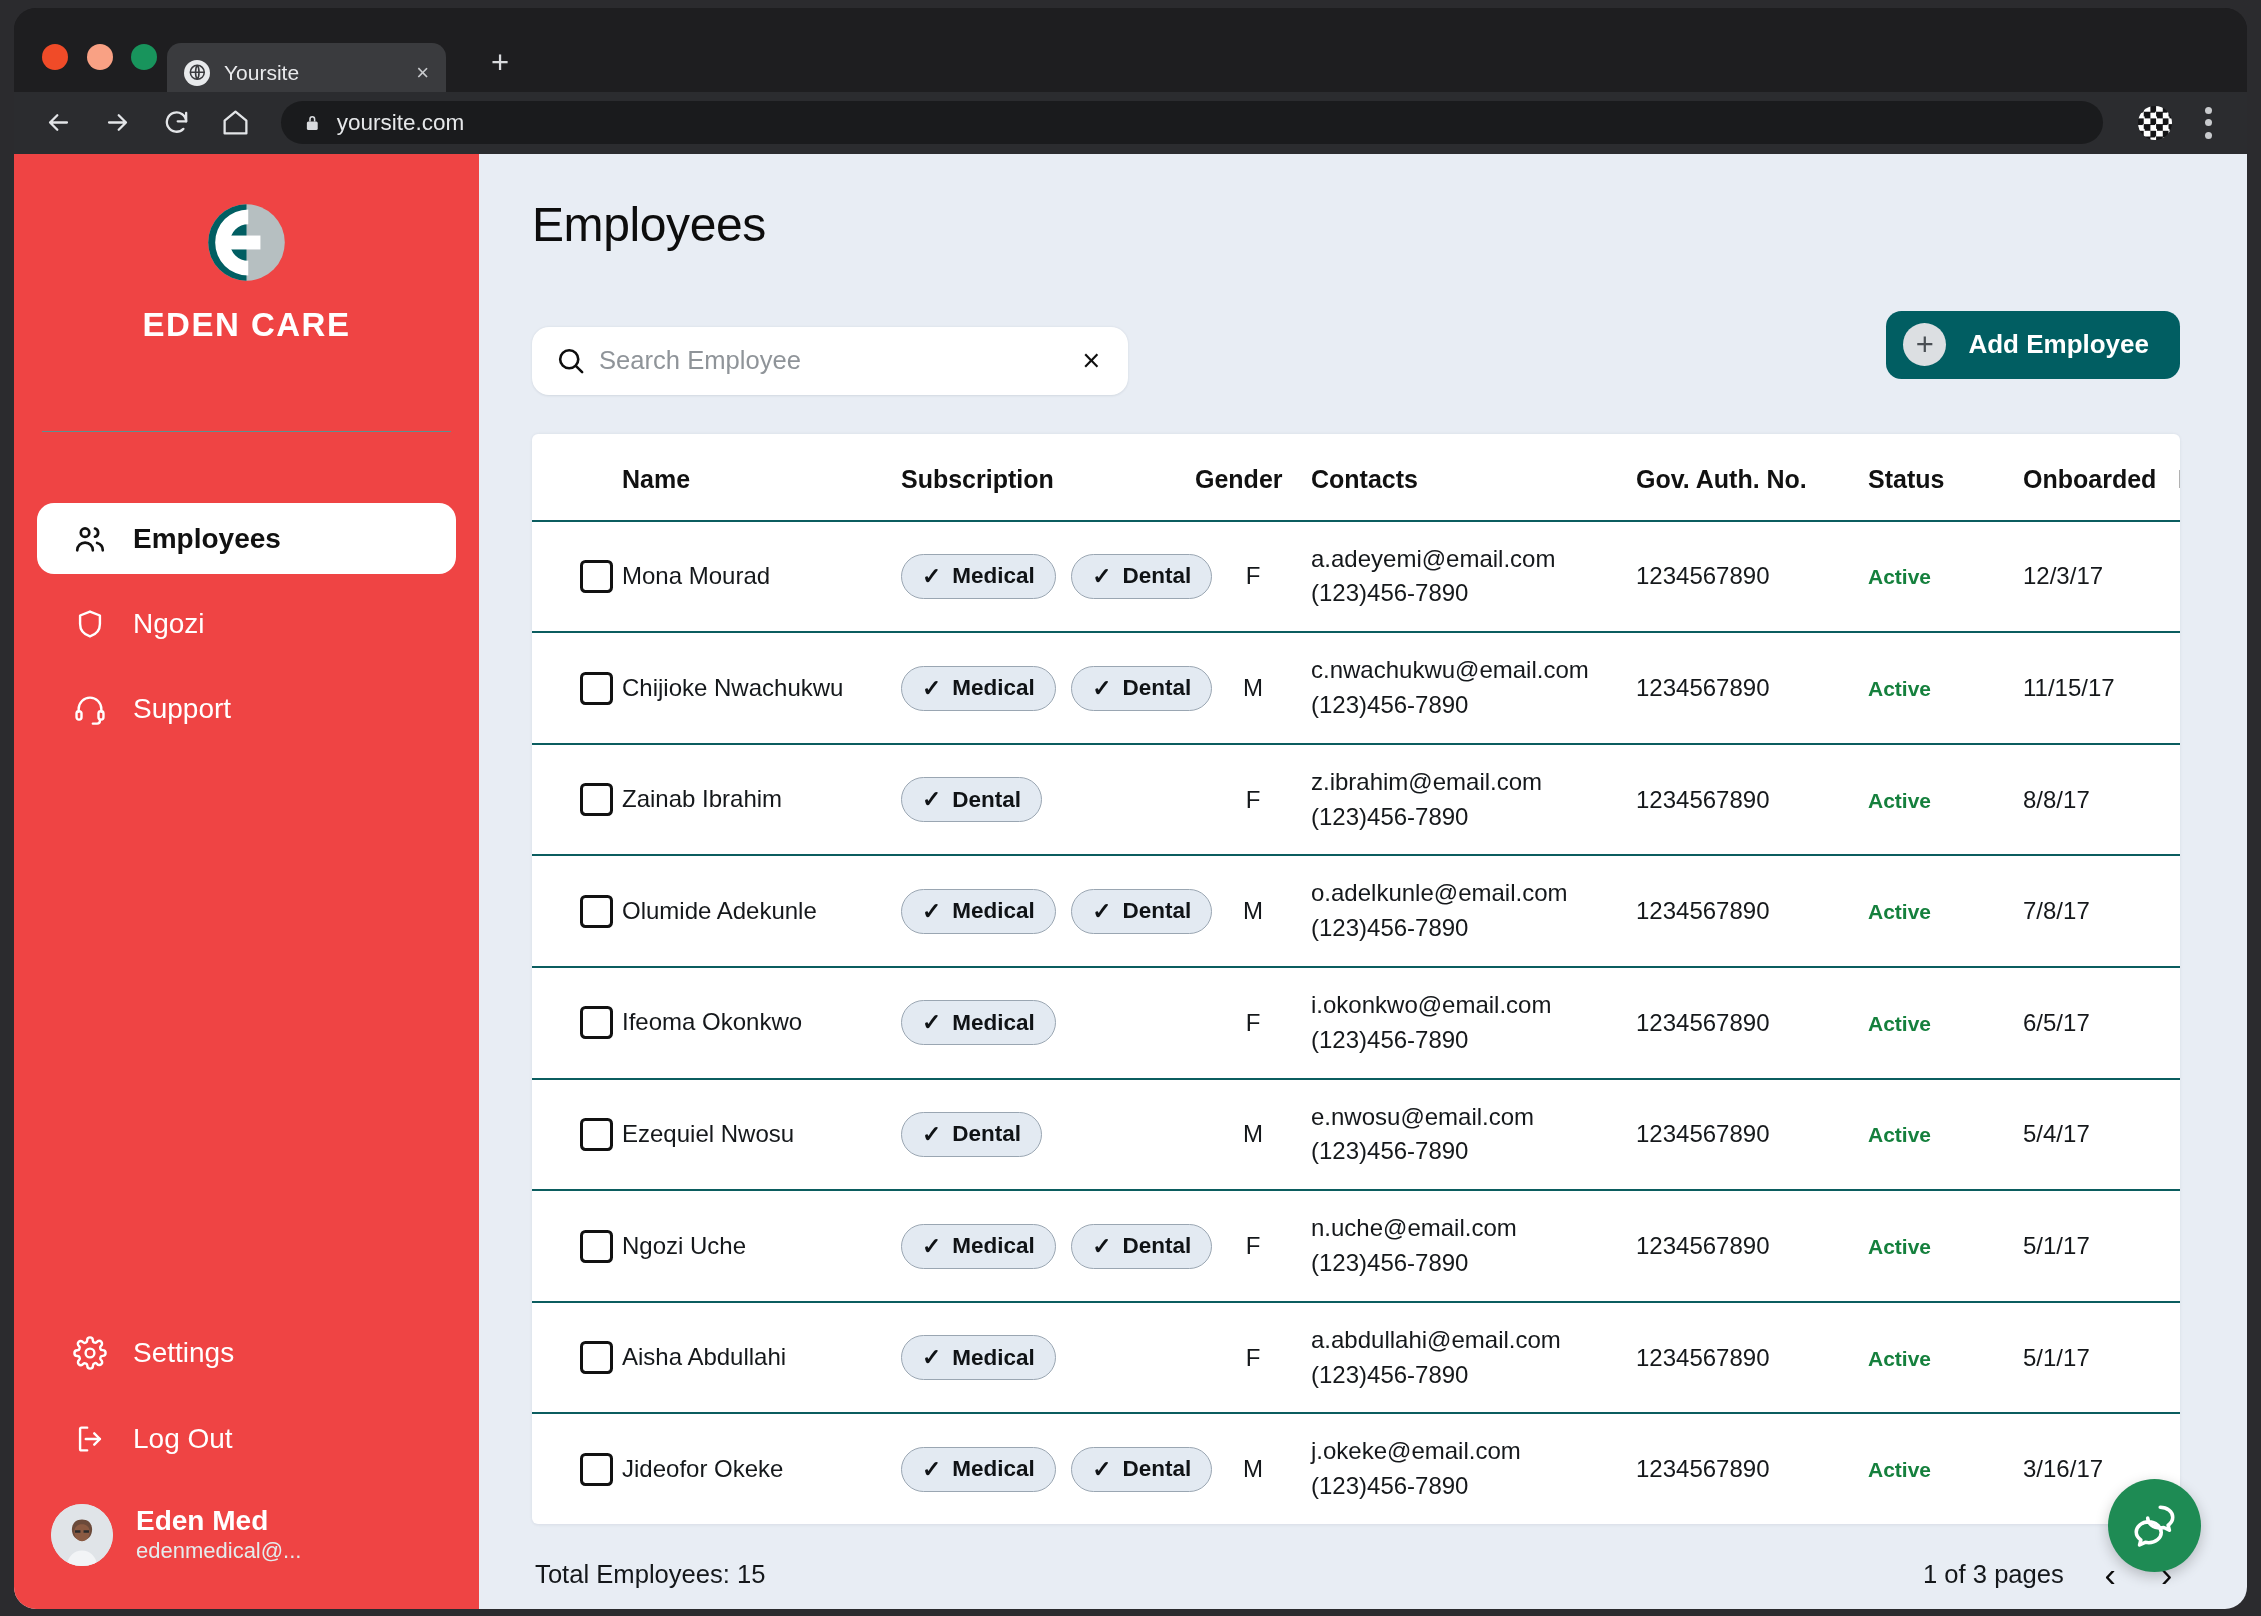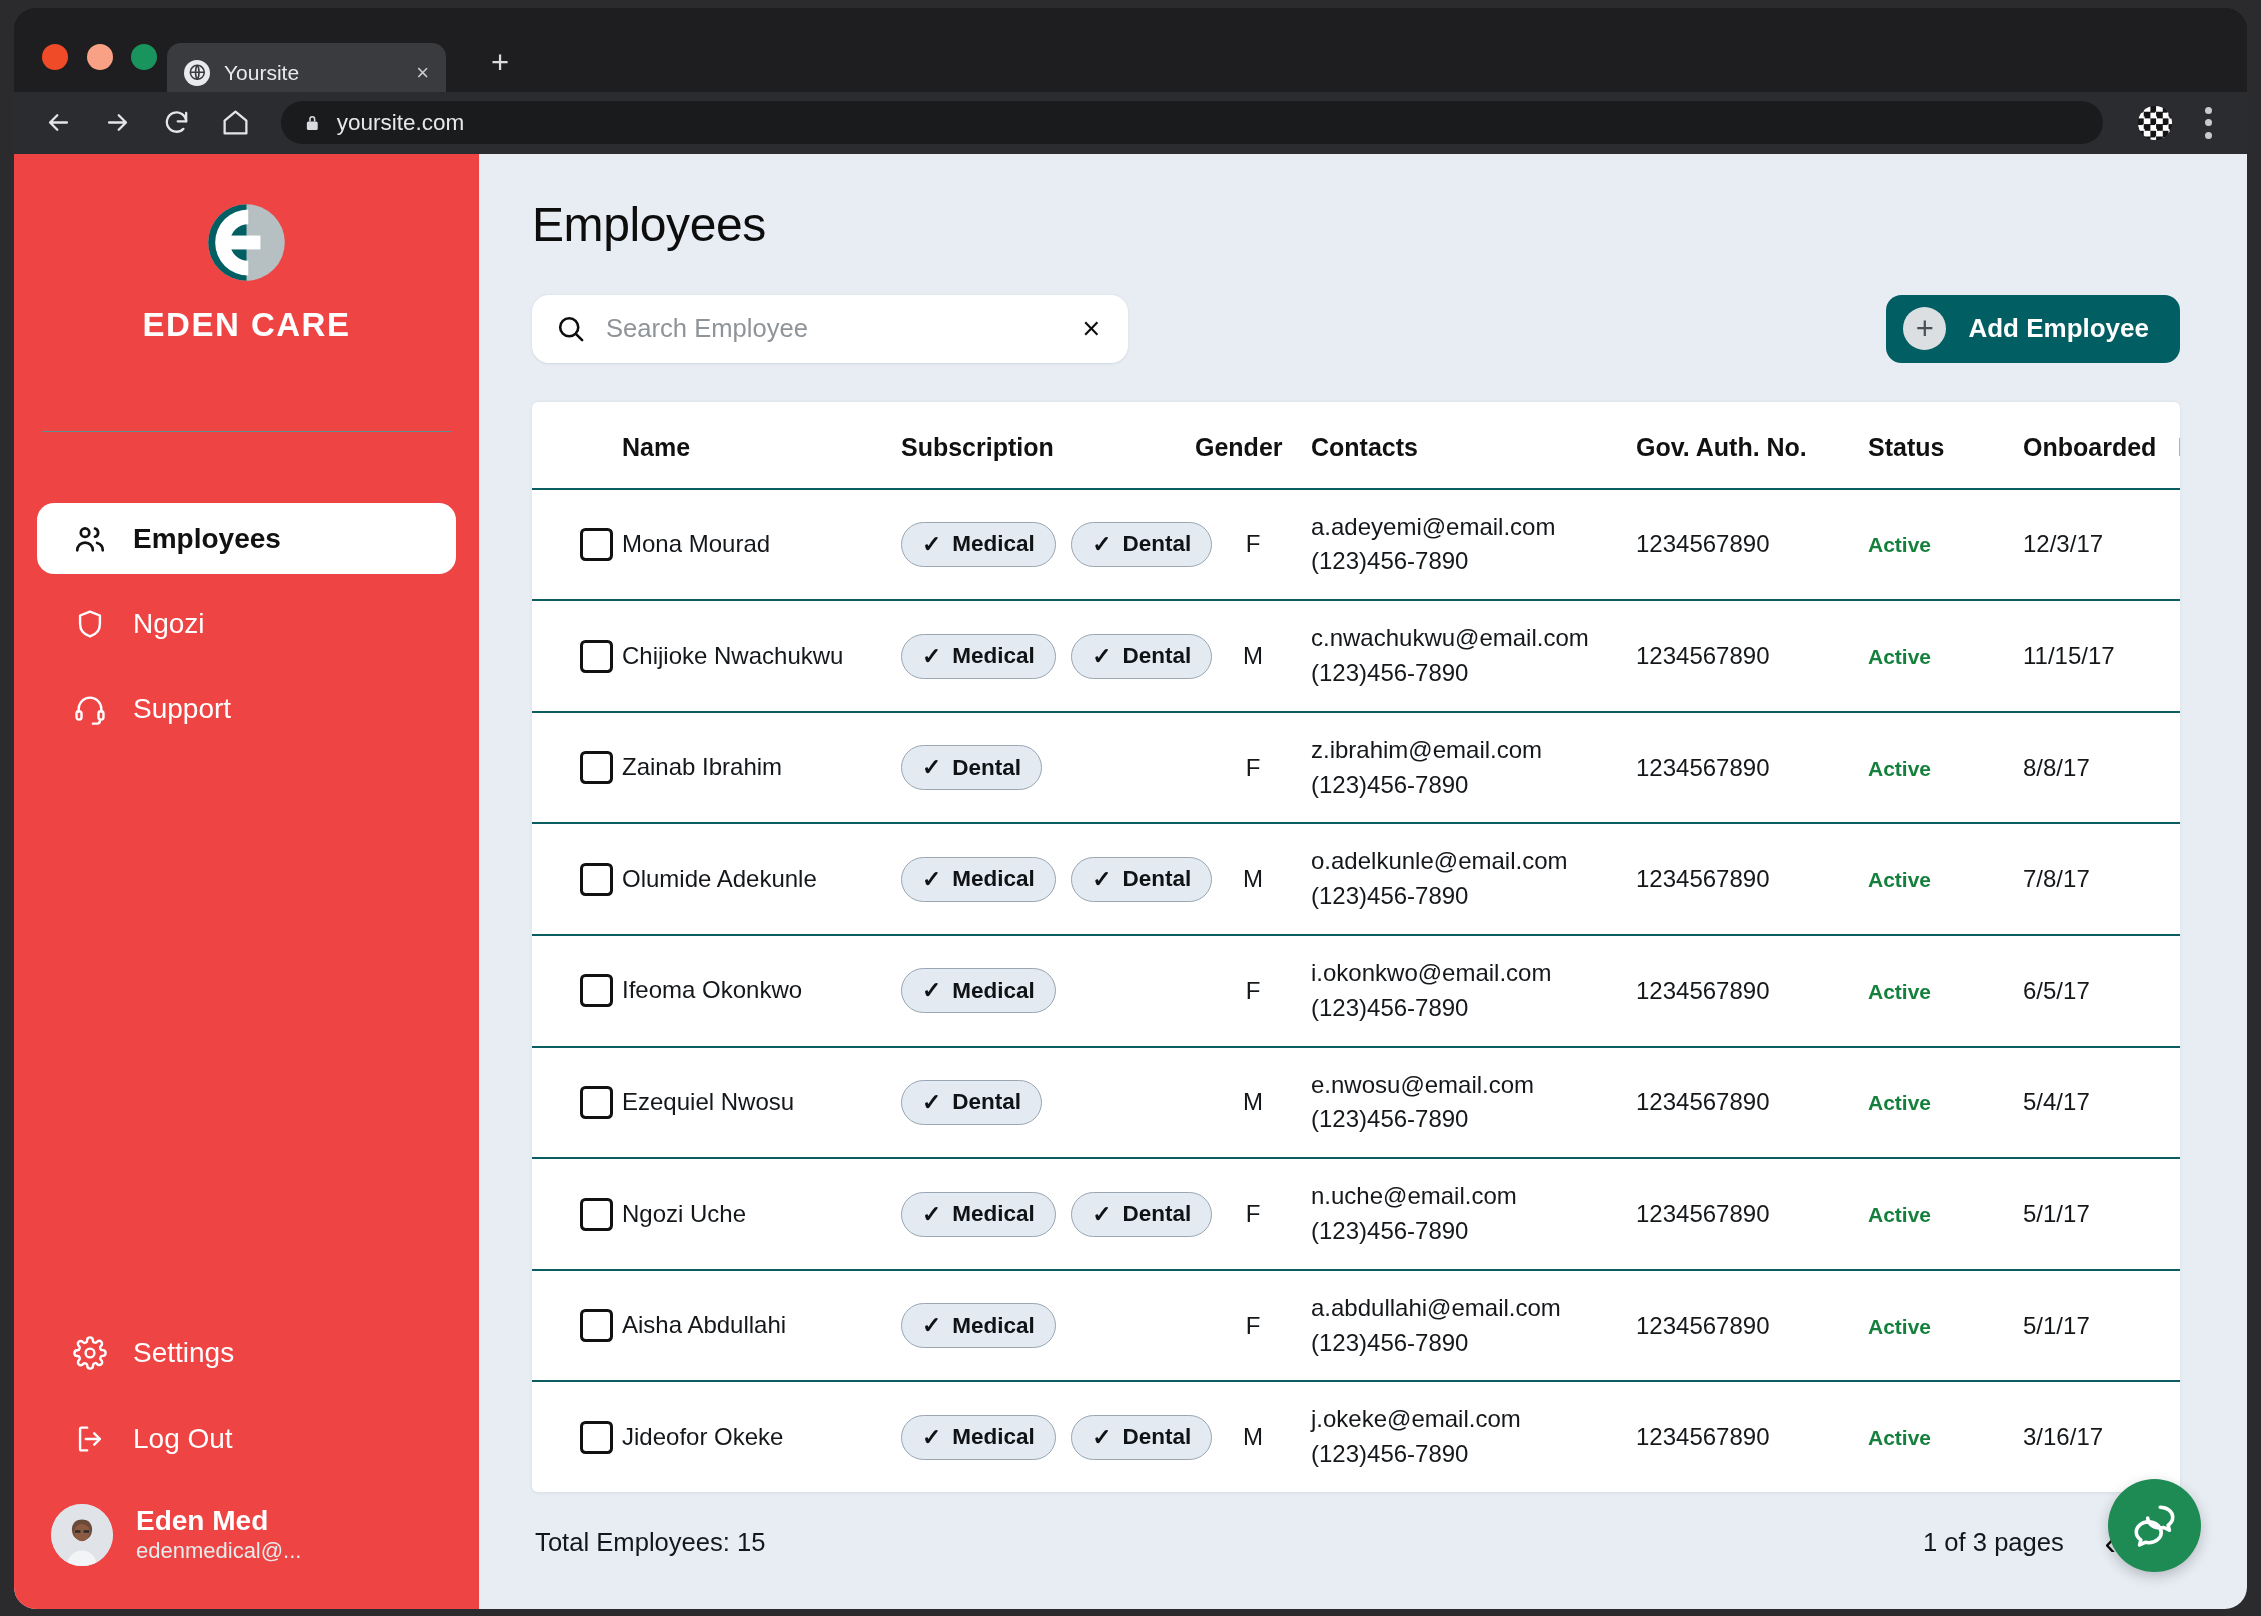--- a/index.html
+++ b/index.html
@@ -148,22 +148,23 @@
 
   .toolrow {
     margin-top: 43px;
     display: flex; align-items: center; justify-content: space-between;
   }
   .search {
     width: 596px; height: 68px;
     background: #fff;
     border-radius: 17px;
     display: flex; align-items: center;
-    padding: 0 23px; gap: 20px;
+    padding: 0 23px; gap: 13px;
     box-shadow: 0 0.8px 2.3px rgba(20,40,60,.10);
+    margin-top: 32px;
   }
   .search svg.mag { width: 31px; height: 31px; flex: 0 0 31px; }
   .search input {
     flex: 1; border: 0; outline: 0;
     font-size: 25.6px; font-family: inherit; color: #2a2a2a;
     background: transparent;
   }
   .search input::placeholder { color: #8f9499; }
   .search .clear { font-size: 31px; color: #0e0e0e; cursor: pointer; line-height: 1; padding: 0 4.6px; }
 

